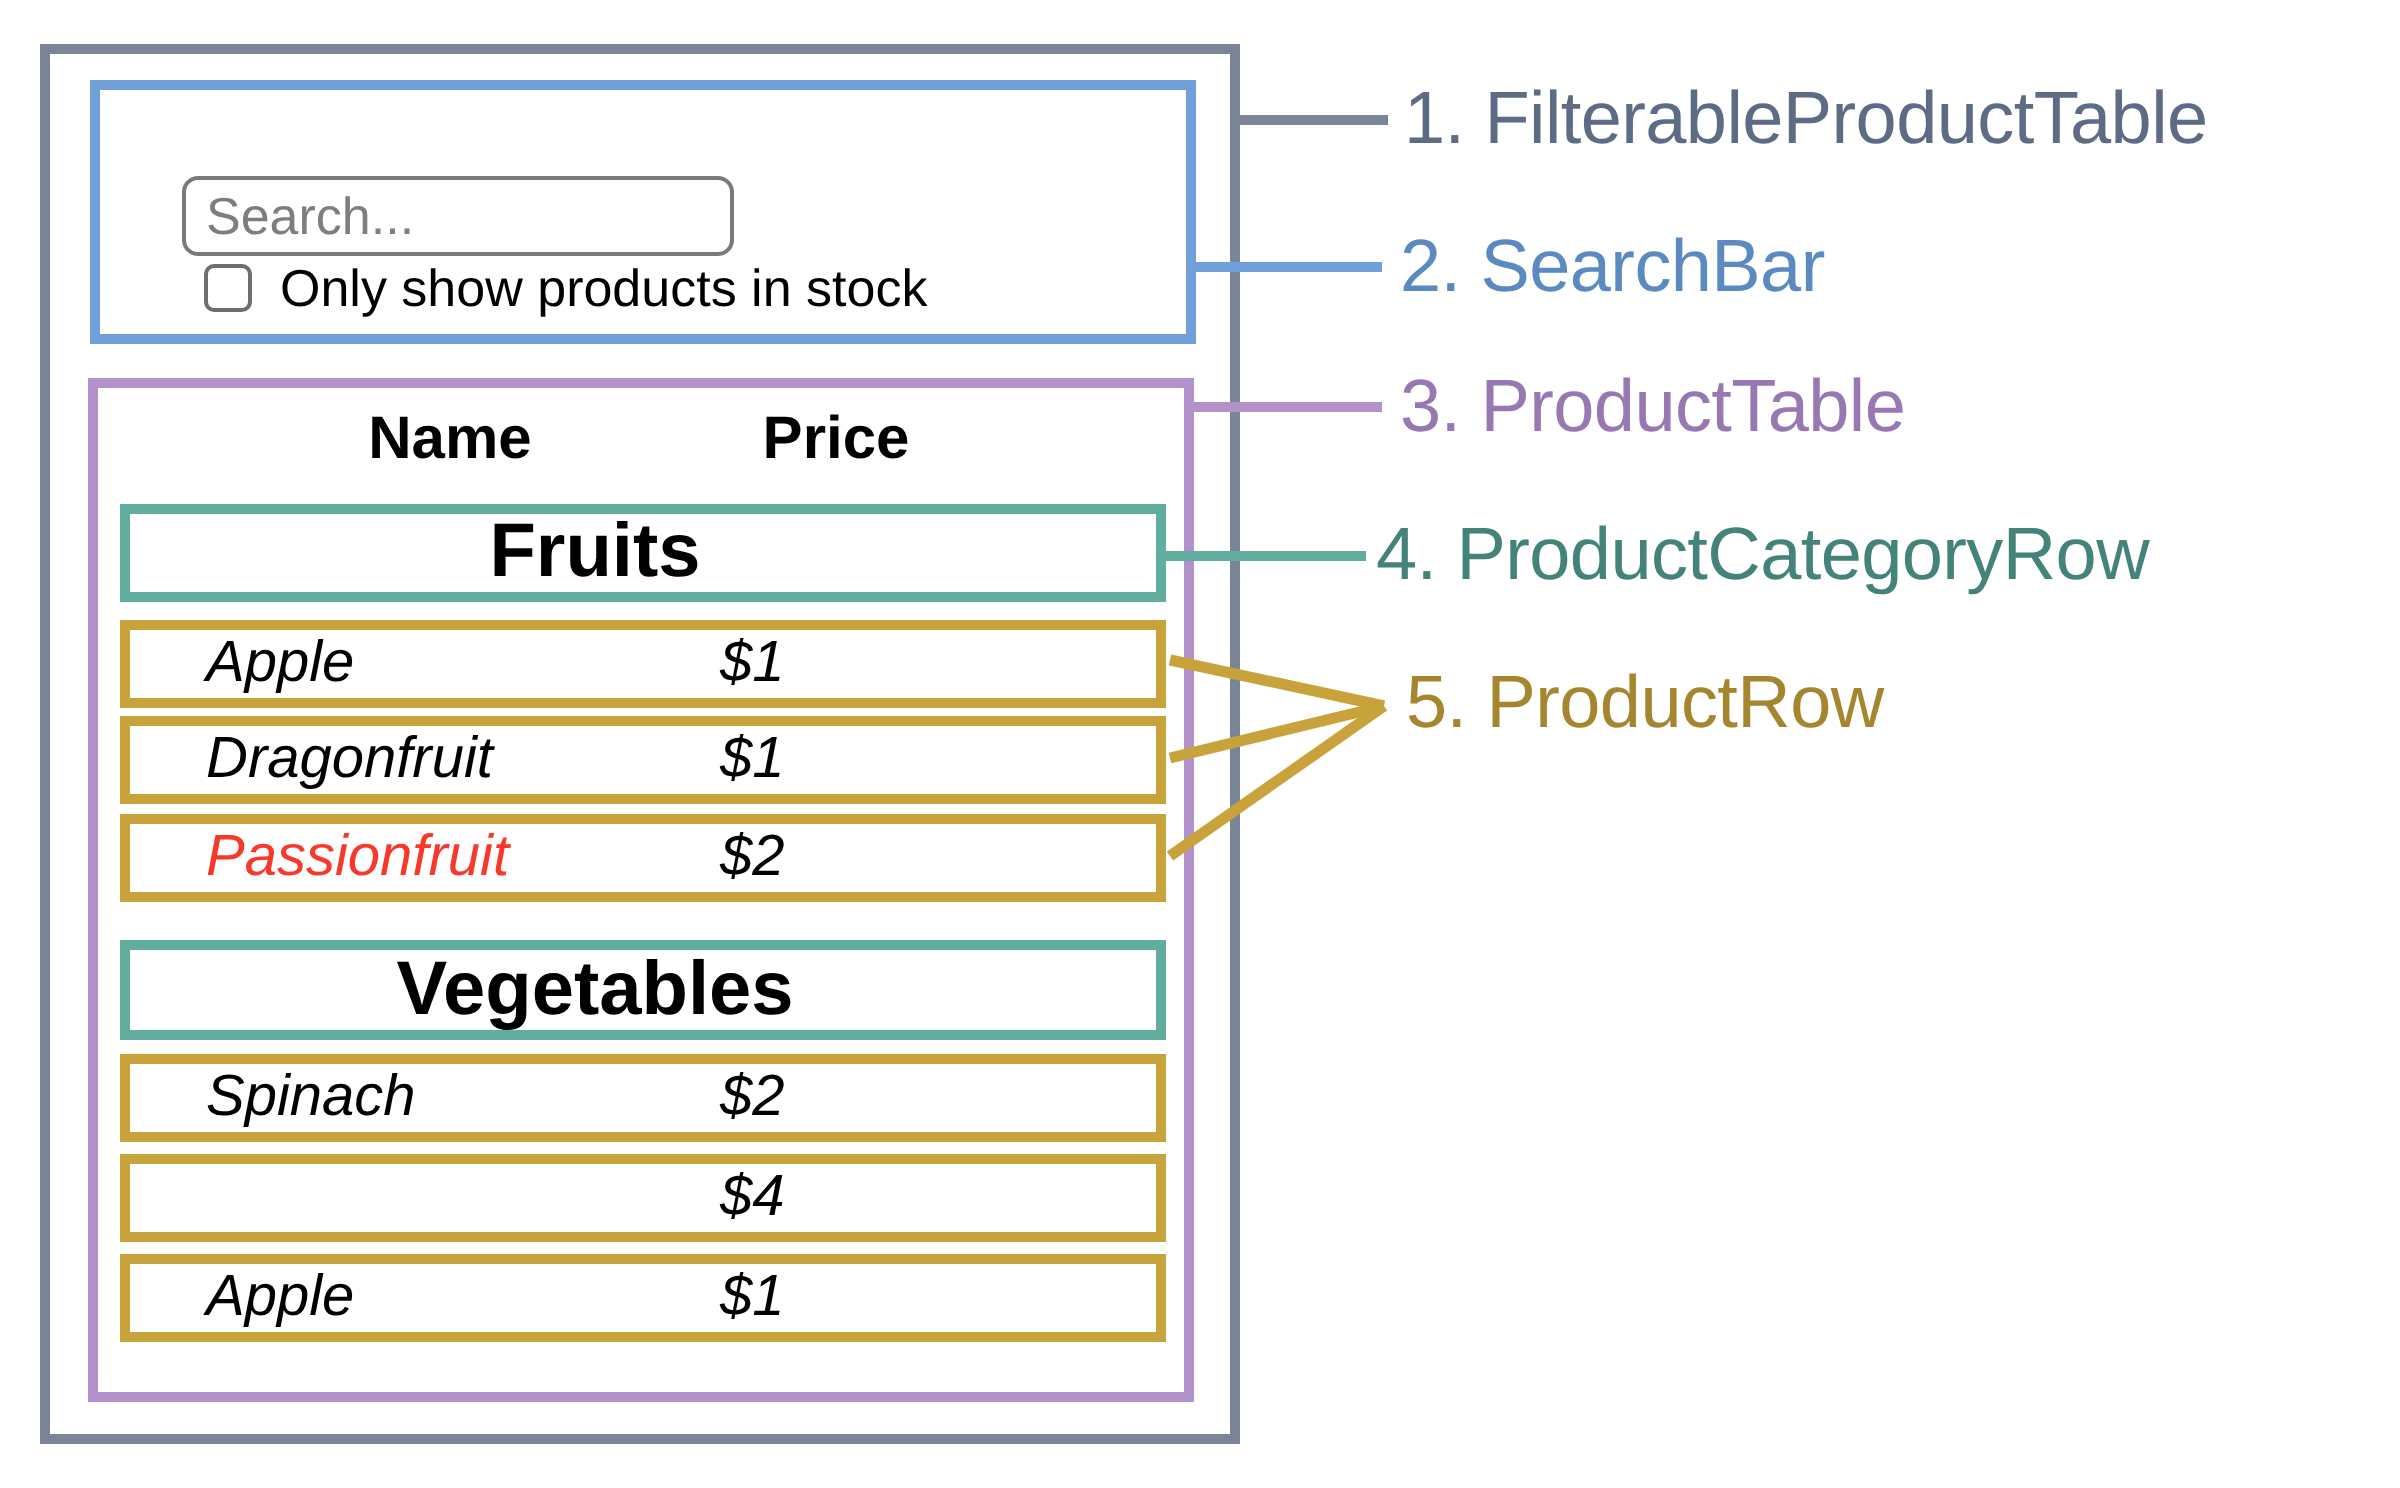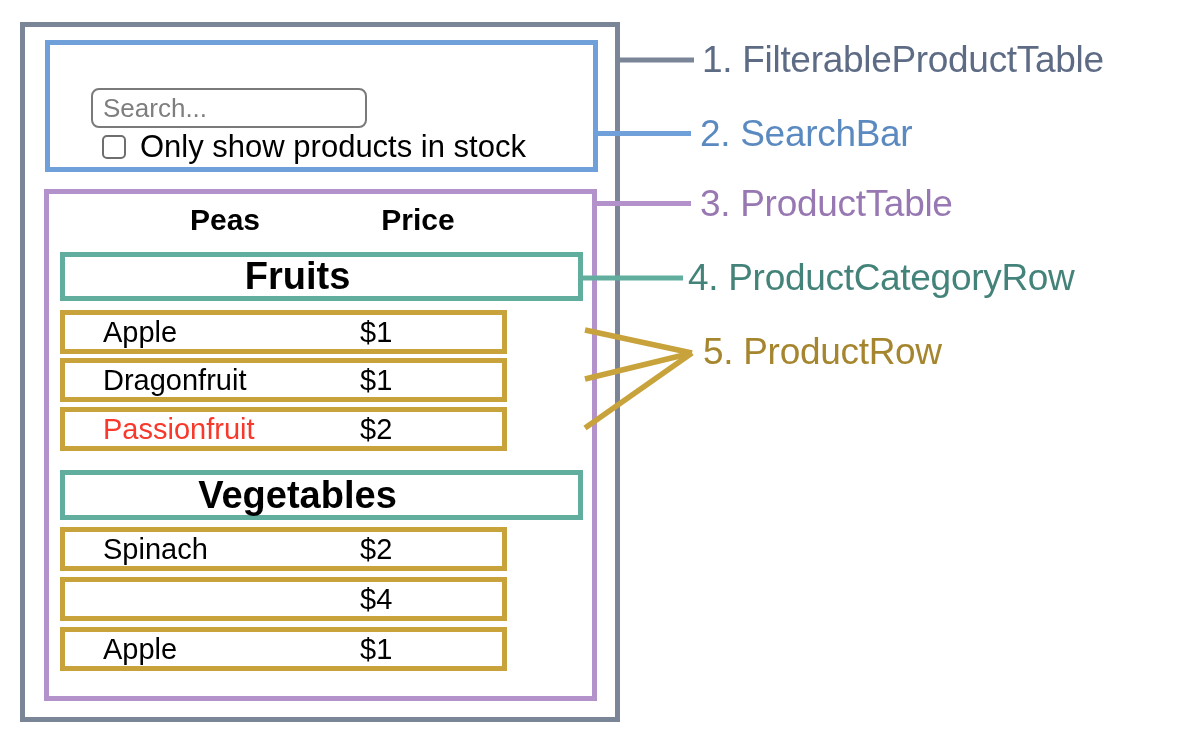--- a/index.html
+++ b/index.html
@@ -30,38 +30,38 @@
 
   
   .search-input{
     position:absolute;left:41px;top:30px;width:276px;height:40px;
     border:2px solid #7a7a7a;border-radius:8px;background:#fff;
     font-family:"Liberation Sans",sans-serif;font-size:26px;color:#333;padding:0 10px;outline:none;margin-top:13px;
   }
   .search-input::placeholder{color:#7e7e7e;opacity:1;}
   .stock-row{position:absolute;left:52px;top:86px;display:flex;align-items:center;gap:14px;}
   .checkbox{width:24px;height:24px;border:2px solid #6e6e6e;border-radius:5px;background:#fff;flex:0 0 auto;}
-  .stock-label{font-size:31px;line-height:1;white-space:nowrap;}
+  .stock-label{font-size:26px;line-height:1;white-space:nowrap;}
 
   
   .hdr{position:absolute;top:26px;transform:translate(-50%,-50%);font-weight:bold;font-size:30px;white-space:nowrap;}
   .hdr-name{left:176px;}
   .hdr-price{left:369px;}
 
   .cat-row{
     position:absolute;left:11px;width:523px;height:49px;border:5px solid var(--c-teal);
     display:flex;align-items:center;justify-content:center;
     font-weight:bold;font-size:38px;background:#fff;
   }
   .cat-row .cat-label{padding-right:48px;}
   .cat-fruits{top:58px;}
   .cat-vegetables{top:276px;height:50px;}
 
   .prod-row{
-    position:absolute;left:11px;width:447px;height:44px;border:5px solid var(--c-gold);background:#fff;
+    position:absolute;left:11px;width:523px;height:44px;border:5px solid var(--c-gold);background:#fff;font-style:italic;
   }
   .prod-row .name{position:absolute;left:38px;top:50%;transform:translateY(-50%);font-size:29px;white-space:nowrap;}
   .prod-row .price{position:absolute;left:295px;top:50%;transform:translateY(-50%);font-size:29px;white-space:nowrap;}
   .r0{top:116px;} .r1{top:164px;} .r2{top:213px;}
   .r3{top:333px;} .r4{top:383px;} .r5{top:433px;}
   .oos{color:var(--t-red);}
 
   
   .overlay{position:absolute;left:0;top:0;width:1200px;height:744px;pointer-events:none;}
 
@@ -82,21 +82,21 @@
 
   <div class="abs search-box">
     <input class="search-input" type="text" placeholder="Search..." style="">
     <div class="stock-row">
       <span class="checkbox"></span>
       <span class="stock-label">Only show products in stock</span>
     </div>
   </div>
 
   <div class="abs table-box">
-    <span class="hdr hdr-name">Peas</span>
+    <span class="hdr hdr-name">Name</span>
     <span class="hdr hdr-price">Price</span>
 
     <div class="cat-row cat-fruits">
       <span class="cat-label">Fruits</span>
     </div>
 
     <div class="prod-row r0">
       <span class="name">Apple</span>
       <span class="price">$1</span>
     </div>

